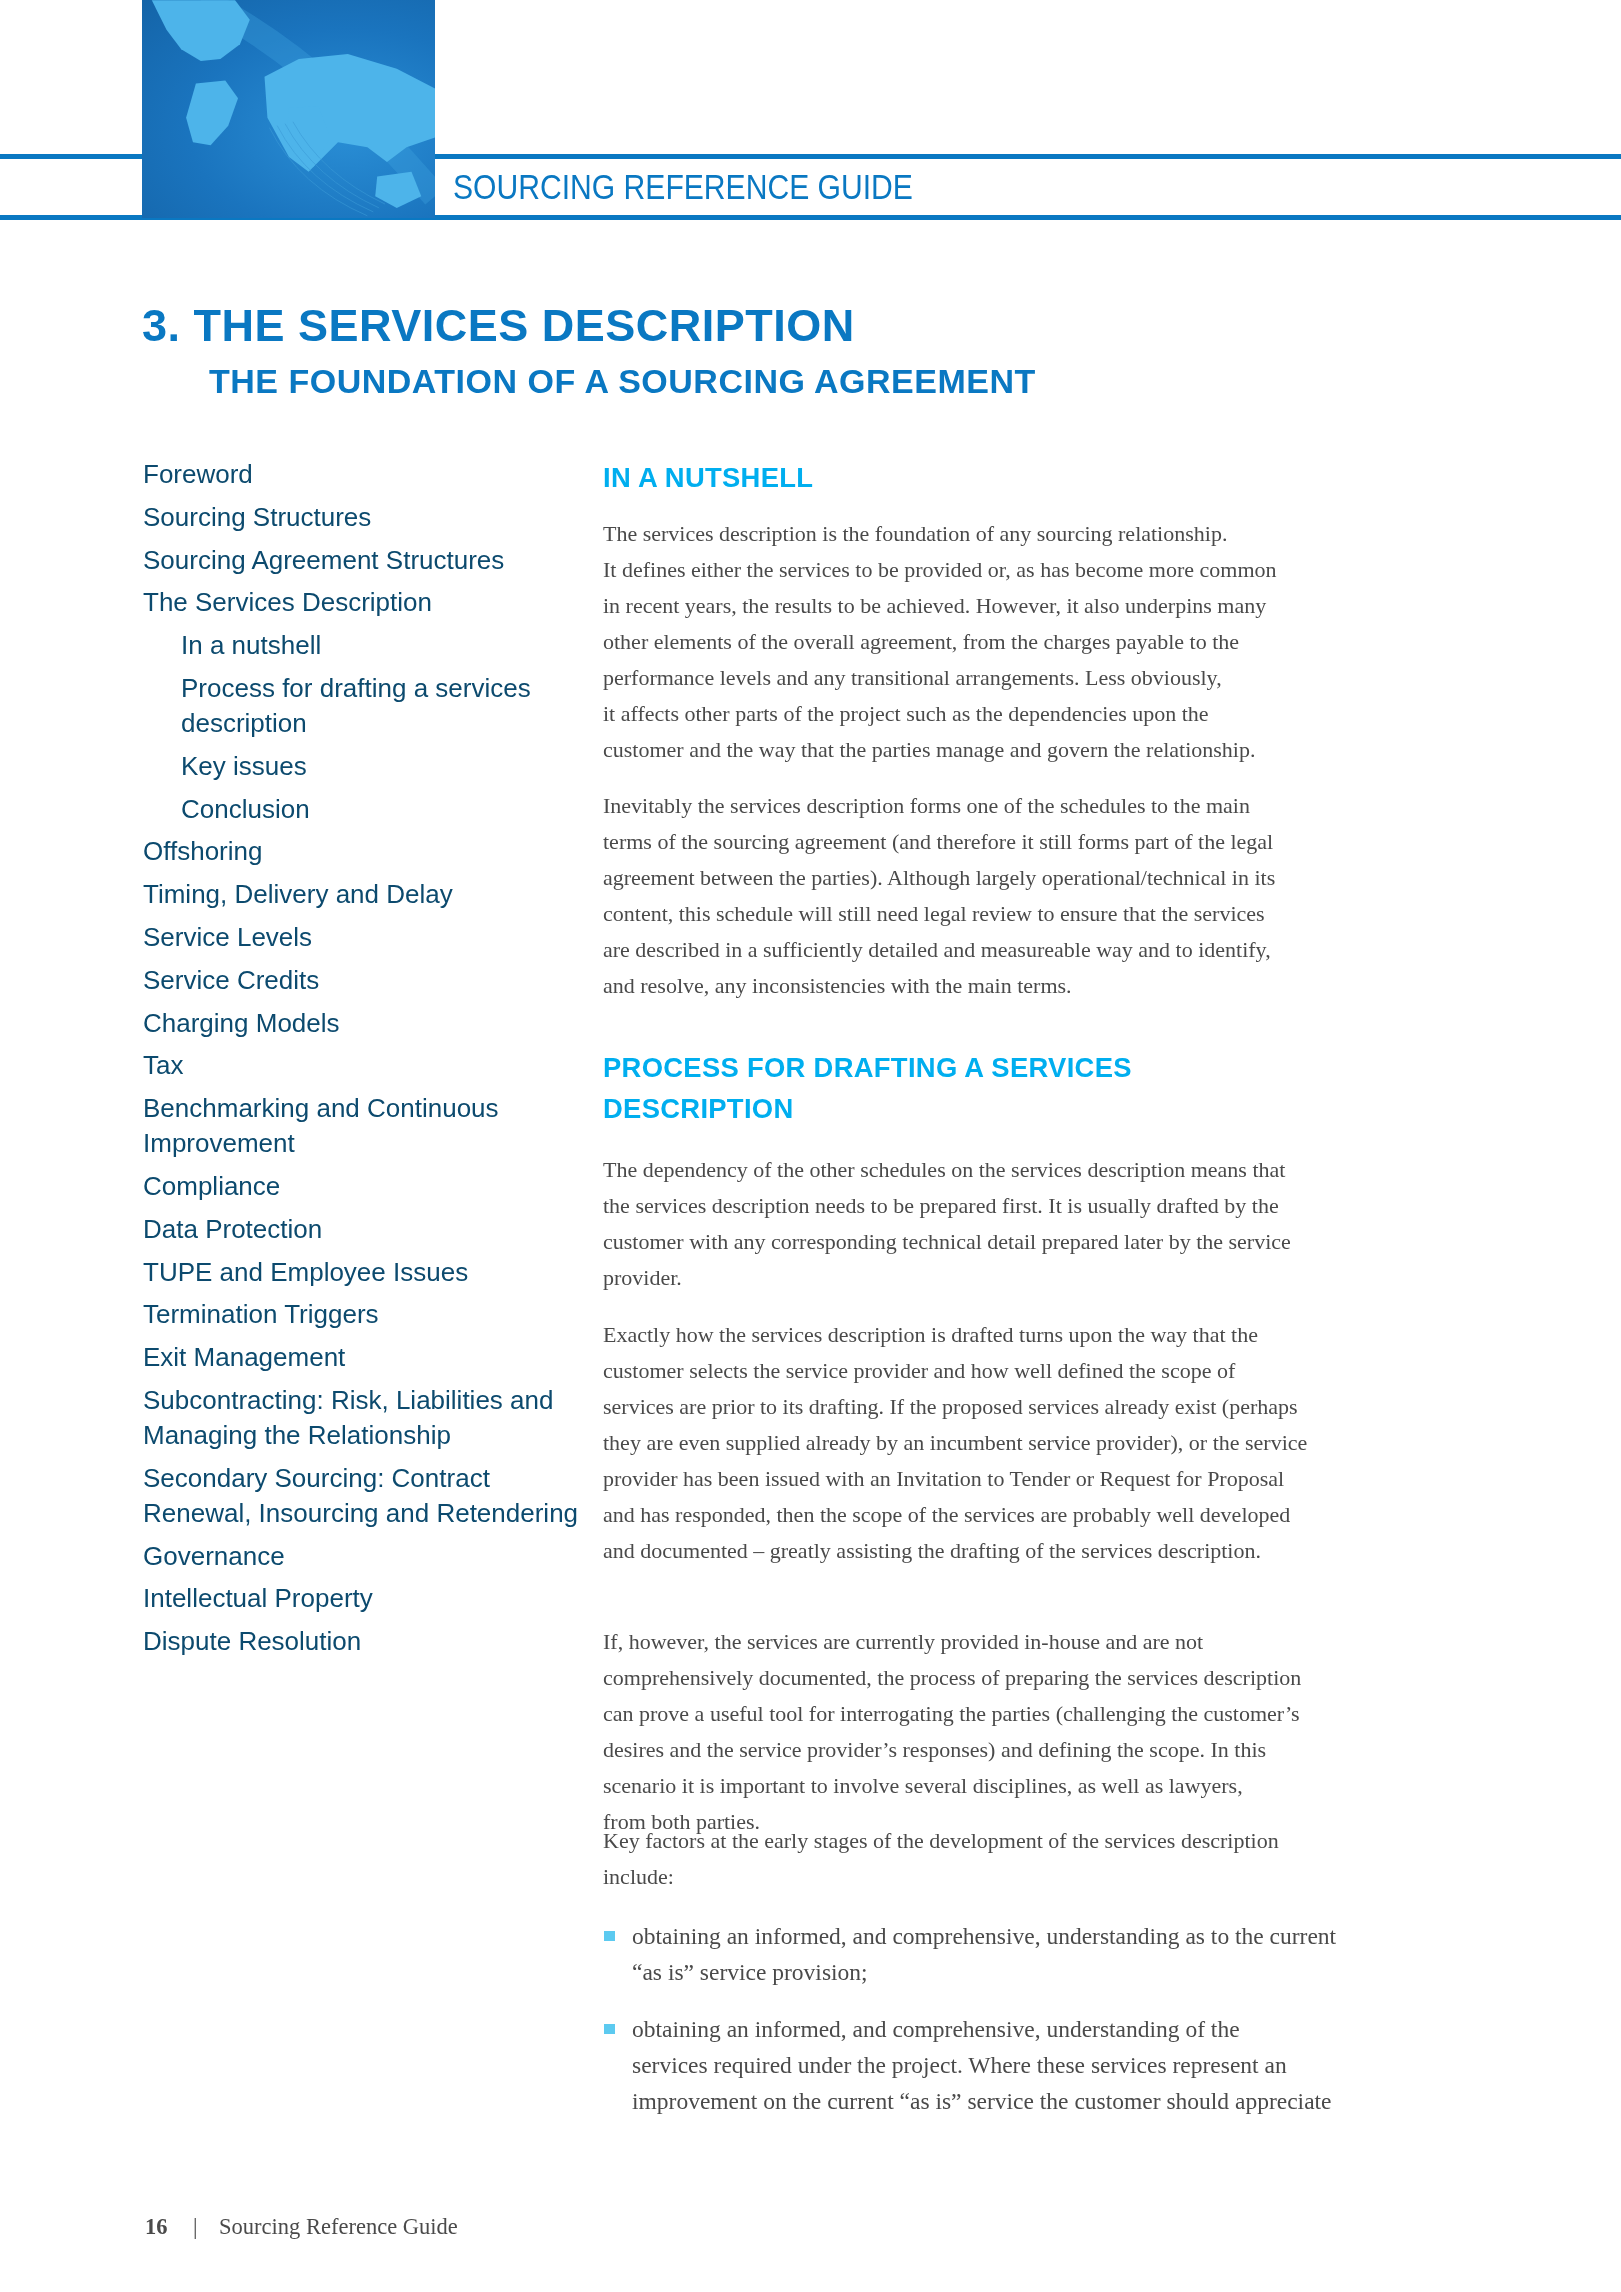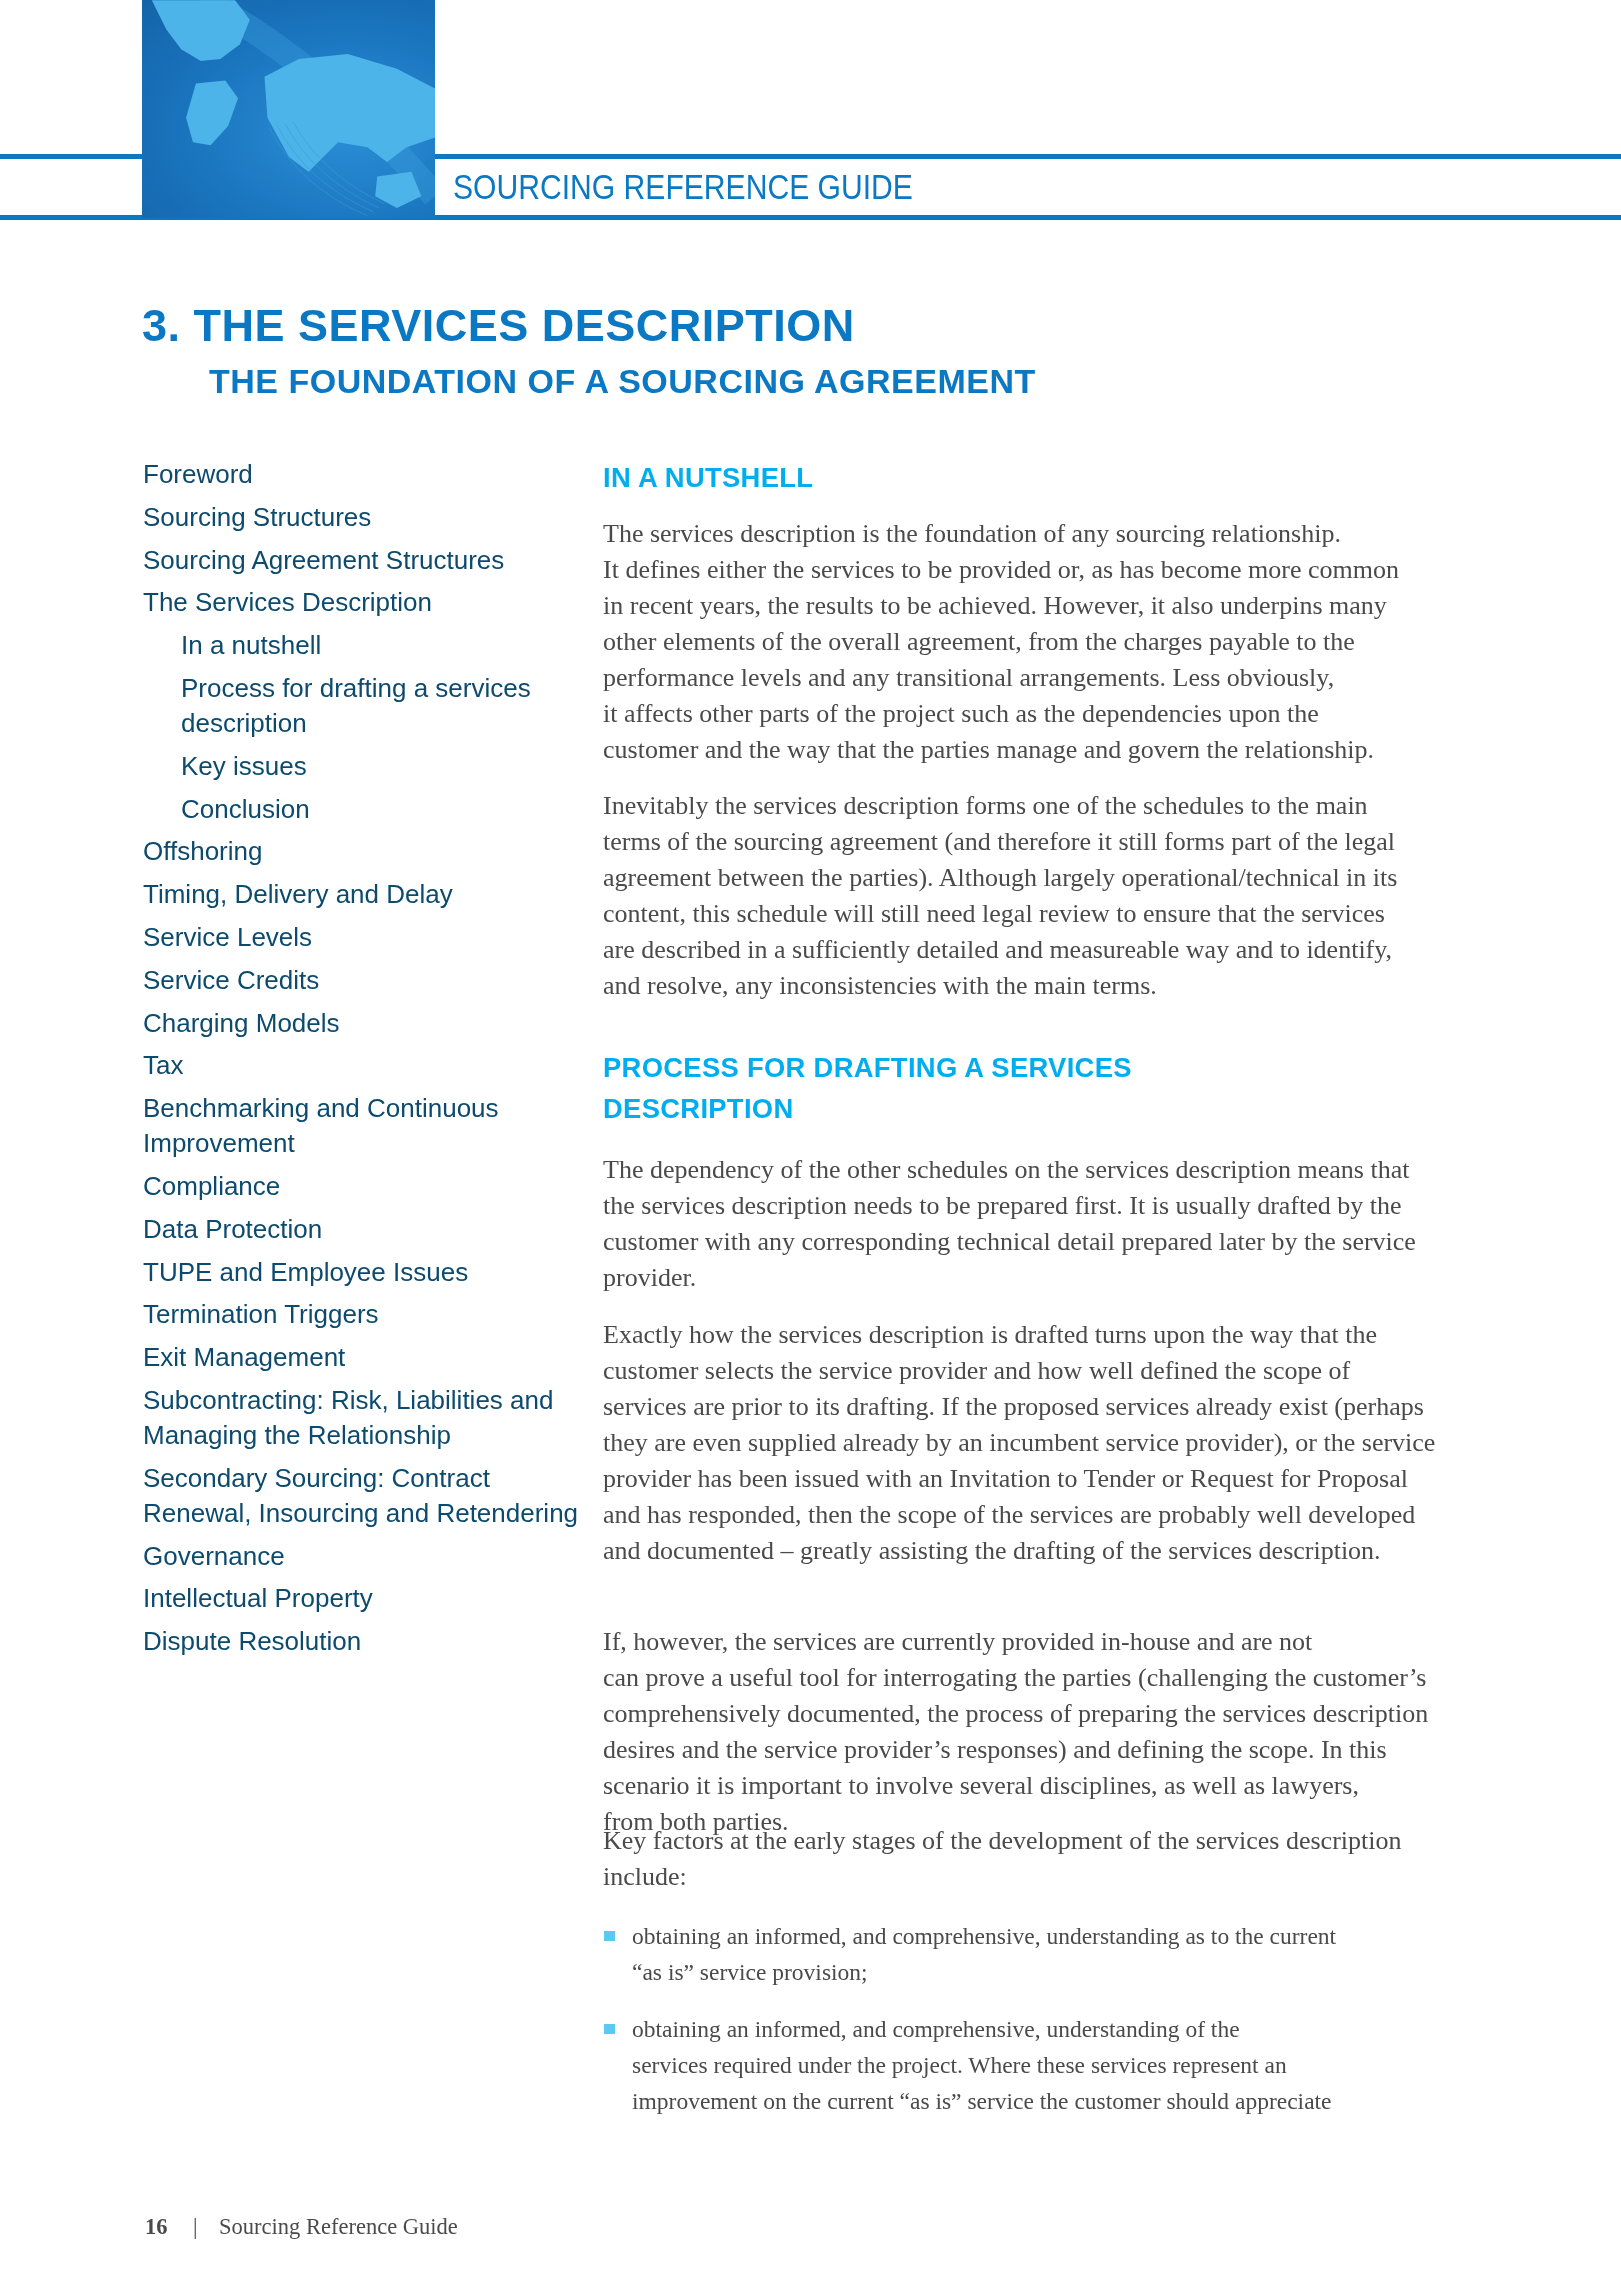--- a/index.html
+++ b/index.html
@@ -23,21 +23,21 @@
                       white-space: nowrap; letter-spacing: 0.5px; }
 
   .sidebar { position: absolute; left: 143px; top: 457px; width: 431px; }
   .toc-item { display: block; color: #0c4a6e; font-size: 26px; line-height: 35px; margin-bottom: 7.8px; cursor: pointer; text-decoration: none; }
   .toc-item.sub { padding-left: 38px; }
   .toc-item span.l { display: block; white-space: nowrap; }
 
   .main { position: absolute; left: 603px; top: 0; width: 882px; color: #4a4a4a; font-family: "Liberation Serif", serif; }
   .sec-heading { position: absolute; left: 0; font-family: "Liberation Sans", sans-serif; font-weight: bold;
                  color: #00aeef; font-size: 27.4px; line-height: 41px; white-space: nowrap; letter-spacing: 0.3px; }
-  .para { position: absolute; left: 0; font-size: 26px; line-height: 36px; }
+  .para { position: absolute; left: 0; font-size: 22px; line-height: 36px; }
   .para .l { display: block; white-space: nowrap; }
   .bullet { position: absolute; left: 0; font-size: 23.5px; line-height: 36px; padding-left: 29px; }
   .bullet .l { display: block; white-space: nowrap; }
   .bullet .sq { position: absolute; left: 1px; top: 12.7px; width: 10.8px; height: 10.8px; background: #5ccaf0; }
 
   .footer { position: absolute; left: 145px; top: 2214px; font-size: 22.5px; color: #4a4a4a; white-space: nowrap; font-family: Liberation Serif, serif; }
   .footer .pg { font-weight: bold; }
   .footer .sep { display: inline-block; margin: 0 21.6px 0 25.5px; }
 </style>
 </head>
@@ -191,22 +191,22 @@
     <span class="l">customer selects the service provider and how well defined the scope of</span>
     <span class="l">services are prior to its drafting. If the proposed services already exist (perhaps</span>
     <span class="l">they are even supplied already by an incumbent service provider), or the service</span>
     <span class="l">provider has been issued with an Invitation to Tender or Request for Proposal</span>
     <span class="l">and has responded, then the scope of the services are probably well developed</span>
     <span class="l">and documented – greatly assisting the drafting of the services description.</span>
   </p>
 
   <p class="para" style="top:1624px">
     <span class="l">If, however, the services are currently provided in-house and are not</span>
+    <span class="l">comprehensively documented, the process of preparing the services description</span>
     <span class="l">can prove a useful tool for interrogating the parties (challenging the customer’s</span>
-    <span class="l">comprehensively documented, the process of preparing the services description</span>
     <span class="l">desires and the service provider’s responses) and defining the scope. In this</span>
     <span class="l">scenario it is important to involve several disciplines, as well as lawyers,</span>
     <span class="l">from both parties.</span>
   </p>
 
   <p class="para" style="top:1823px">
     <span class="l">Key factors at the early stages of the development of the services description</span>
     <span class="l">include:</span>
   </p>
 

